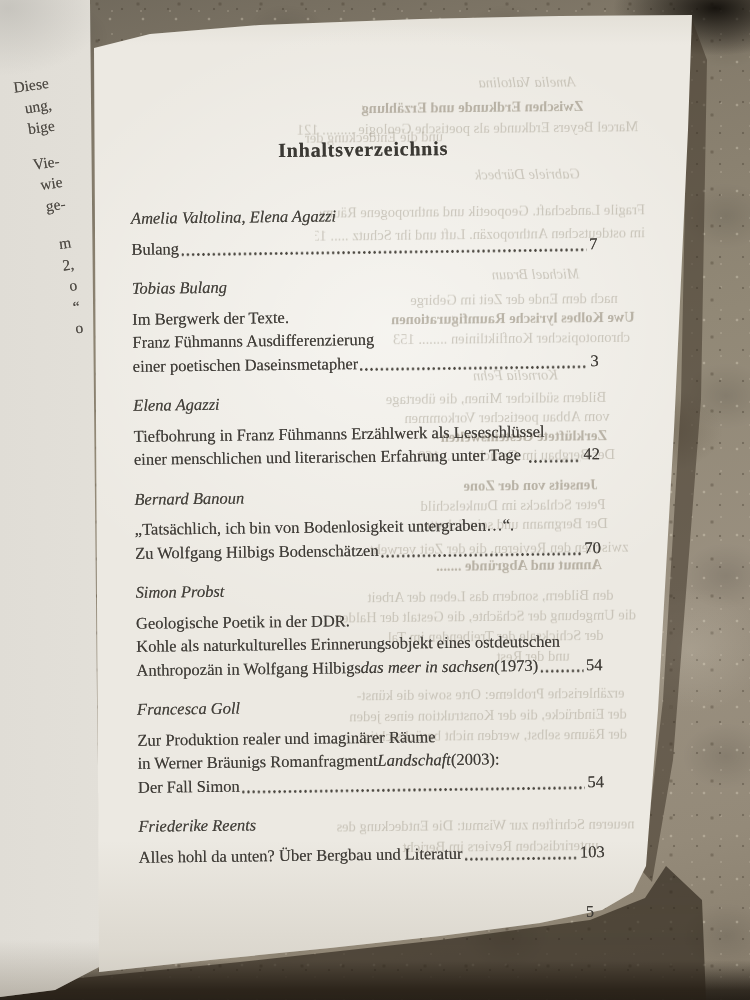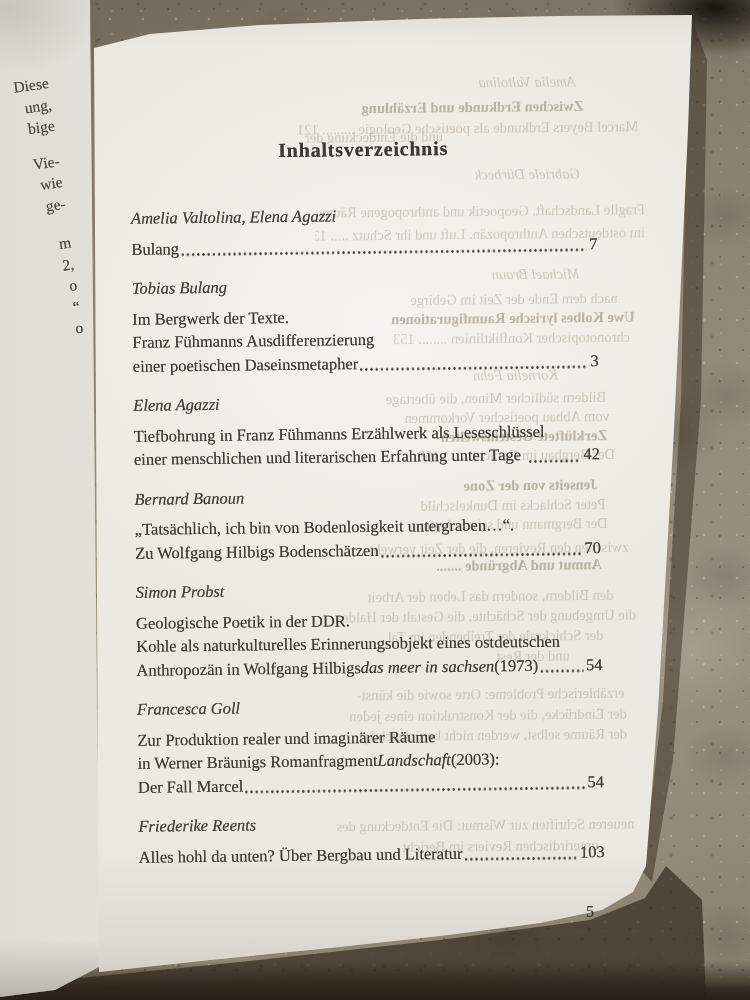--- a/index.html
+++ b/index.html
@@ -205,21 +205,21 @@
           <div class="author">Francesca Goll</div>
           <div class="line">
             <span>Zur Produktion realer und imaginärer Räume</span>
           </div>
           <div class="line">
             <span>in Werner Bräunigs Romanfragment </span>
             <span class="it">Landschaft</span>
             <span> (2003):</span>
           </div>
           <div class="line">
-            <span>Der Fall Marcel</span>
+            <span>Der Fall Simon</span>
             <span class="leader"></span>
             <span class="pg">54</span>
           </div>
         </div>
         <div class="entry">
           <div class="author">Friederike Reents</div>
           <div class="line">
             <span>Alles hohl da unten? Über Bergbau und Literatur</span>
             <span class="leader"></span>
             <span class="pg">103</span>

